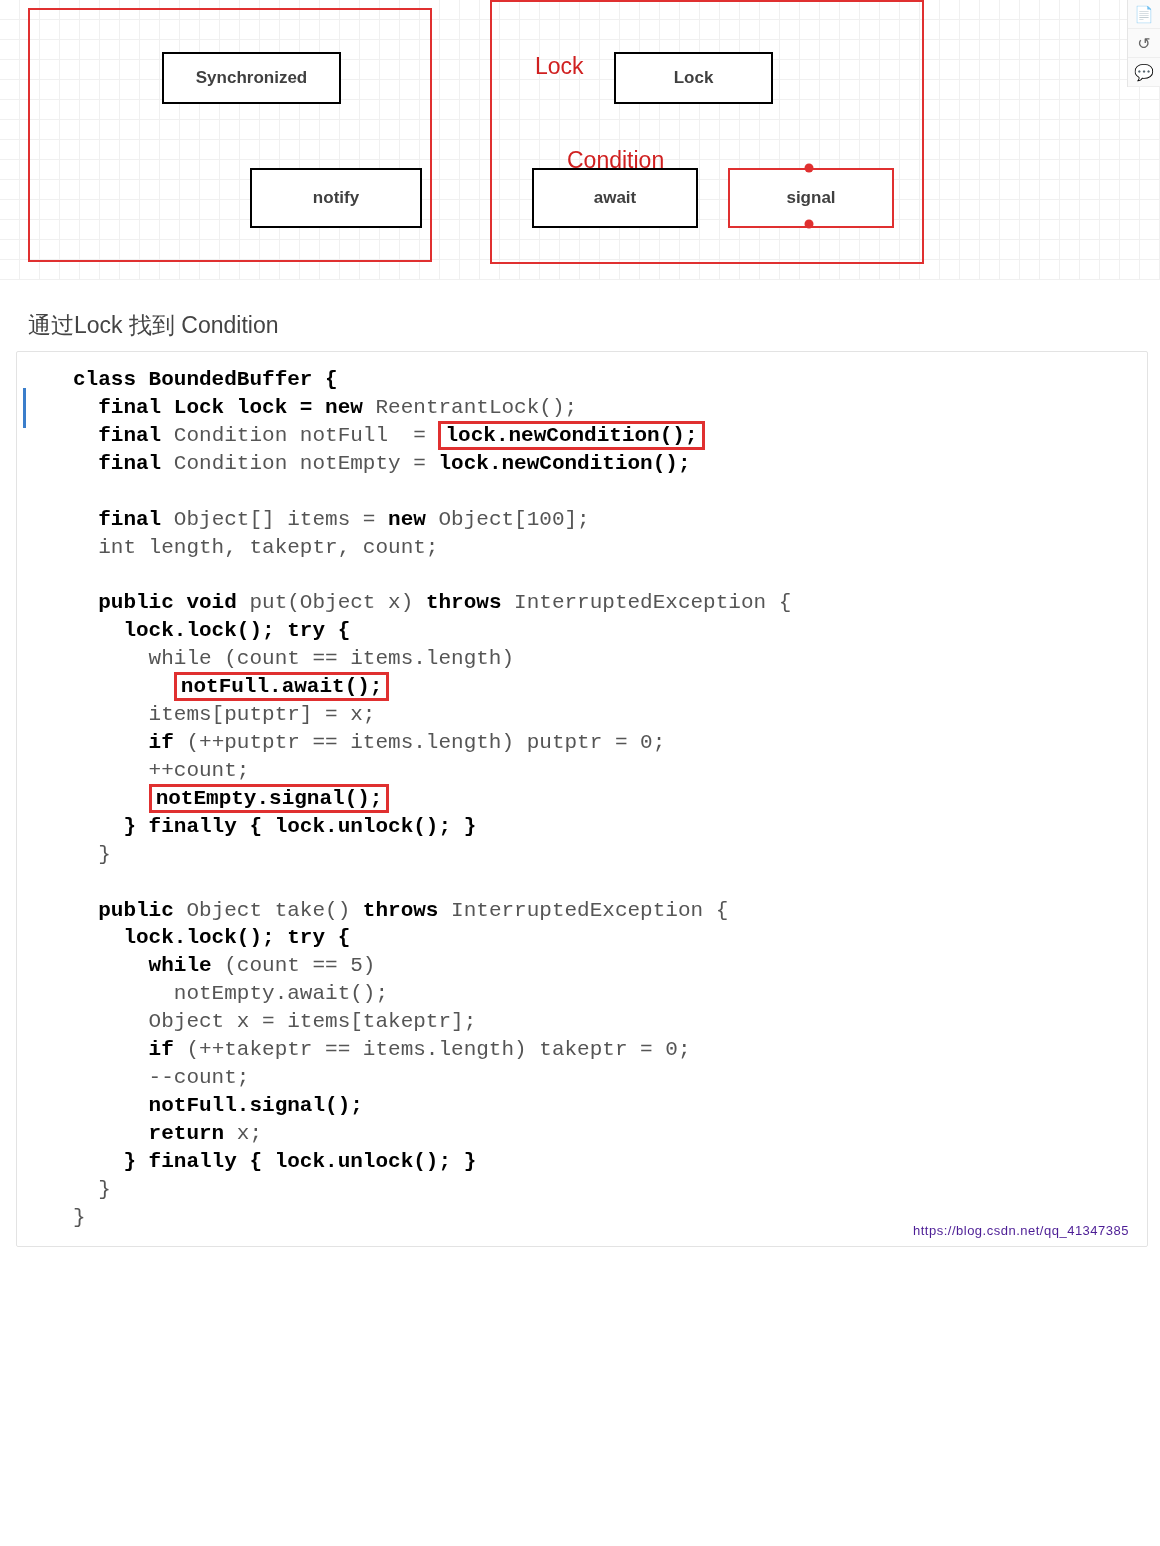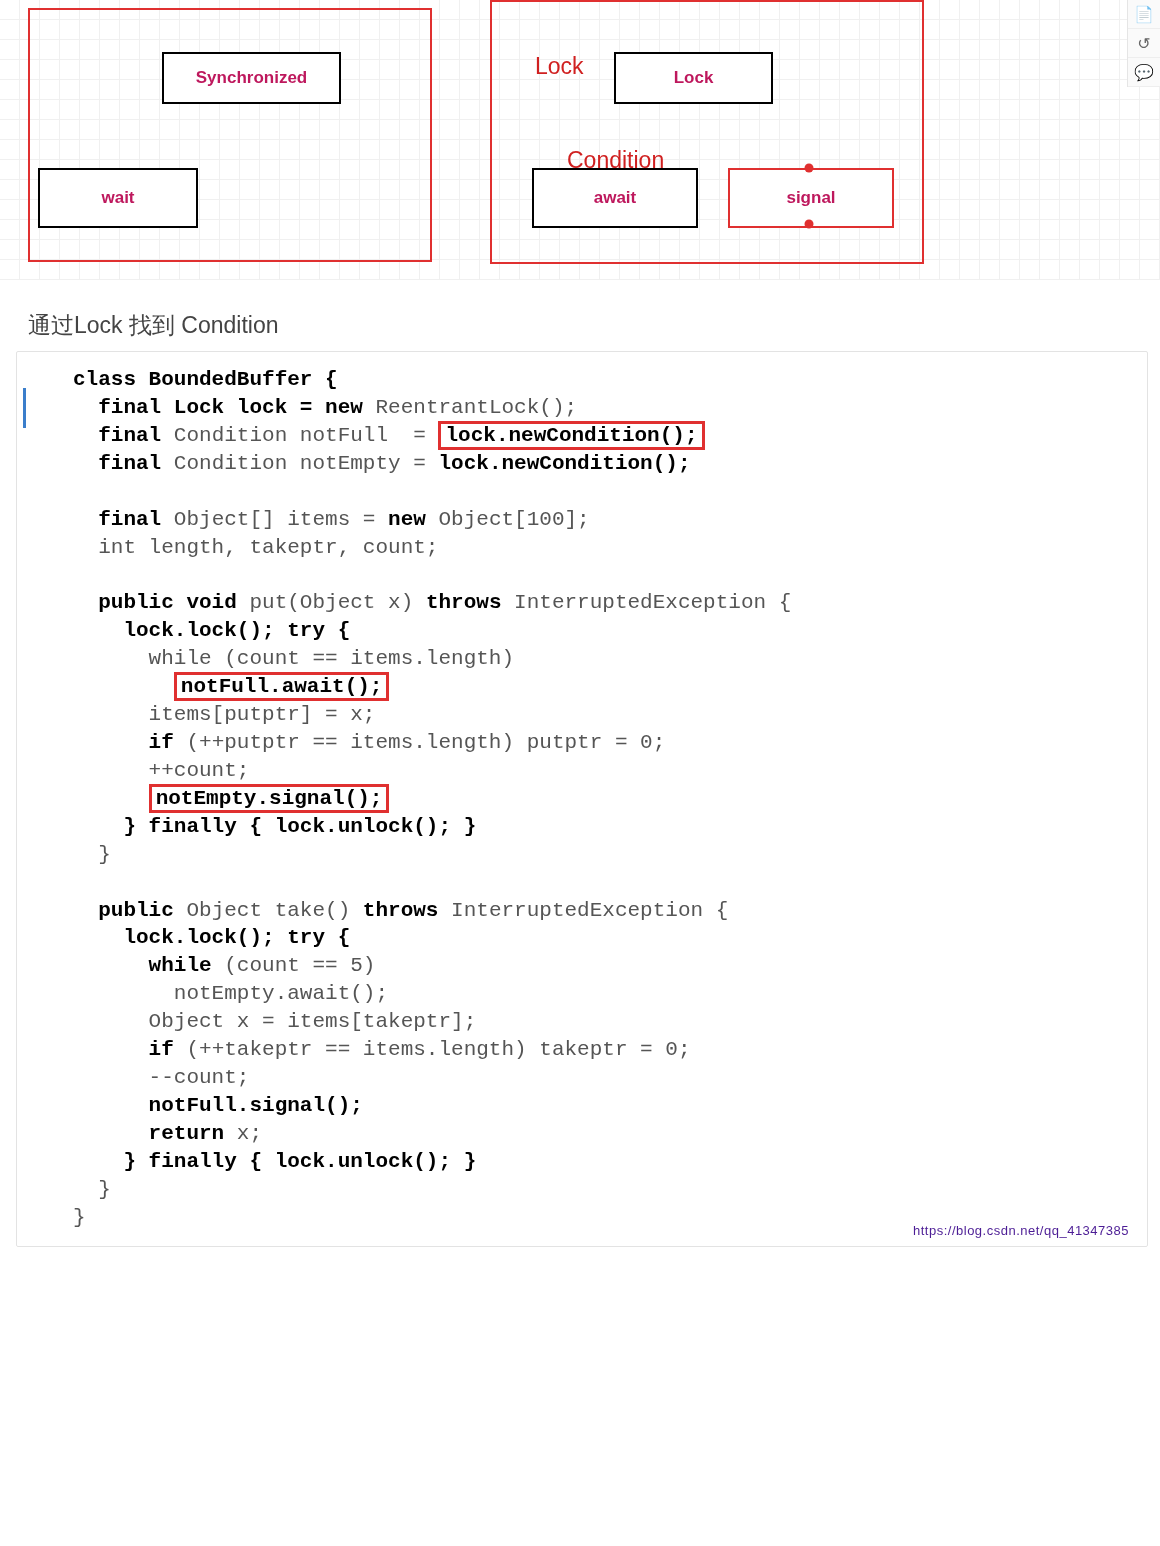--- a/index.html
+++ b/index.html
@@ -1,21 +1,21 @@
 <!DOCTYPE html>
 <html><head>
 <meta charset="utf-8">
 <style>
 html,body{margin:0;padding:0;font-family:Arial,"Microsoft YaHei",sans-serif;background:#fff;color:#333}
 .page{width:1160px;background:#fff}
 .diagram-area{position:relative;height:280px;background-image:linear-gradient(#f0f0f0 1px,transparent 1px),linear-gradient(90deg,#f0f0f0 1px,transparent 1px);background-size:20px 20px;background-position:-1px -1px}
 .red-box{position:absolute;border:2px solid #e03030}
 .left-outer{left:28px;top:8px;width:400px;height:250px}
 .right-outer{left:490px;top:0;width:430px;height:260px}
-.node{position:absolute;border:2px solid #000;background:#fff;display:flex;align-items:center;justify-content:center;font-weight:bold;color:#be185d;font-size:17px}
+.node{position:absolute;border:2px solid #000;background:#fff;display:flex;align-items:center;justify-content:center;font-weight:bold;color:#404040;font-size:17px}
 .sync-node{left:162px;top:52px;width:175px;height:48px}
 .wait-node{left:38px;top:168px;width:156px;height:56px}
 .notify-node{left:250px;top:168px;width:168px;height:56px}
 .lock-node{left:614px;top:52px;width:155px;height:48px}
 .await-node{left:532px;top:168px;width:162px;height:56px}
 .signal-node{left:728px;top:168px;width:162px;height:56px}
 .signal-node{border:2px solid #e03030}
 .dot{position:absolute;width:9px;height:9px;background:#e03030;border-radius:50%;transform:translate(-50%,-50%)}
 .dot-t{left:809px;top:168px}
 .dot-b{left:809px;top:224px}
@@ -34,21 +34,21 @@
 .wm{position:absolute;right:18px;bottom:8px;color:#4c1d95;font-size:13px;letter-spacing:.5px}
 </style>
 </head>
 <body>
 <div class="page">
 
 <div class="diagram-area">
   <div class="red-box left-outer"></div>
   <div class="red-box right-outer"></div>
   <div class="node sync-node">Synchronized</div>
-  <div class="node wait-node">wait</div>
+  <div class="node notify-node">notify</div>
   <div class="red-label lbl-lock">Lock</div>
   <div class="node lock-node">Lock</div>
   <div class="red-label lbl-cond">Condition</div>
   <div class="node signal-node">signal</div>
   <div class="node await-node">await</div>
   <div class="dot dot-t"></div>
   <div class="dot dot-b"></div>
   <div class="toolbar">
     <div>📄</div>
     <div>↺</div>

